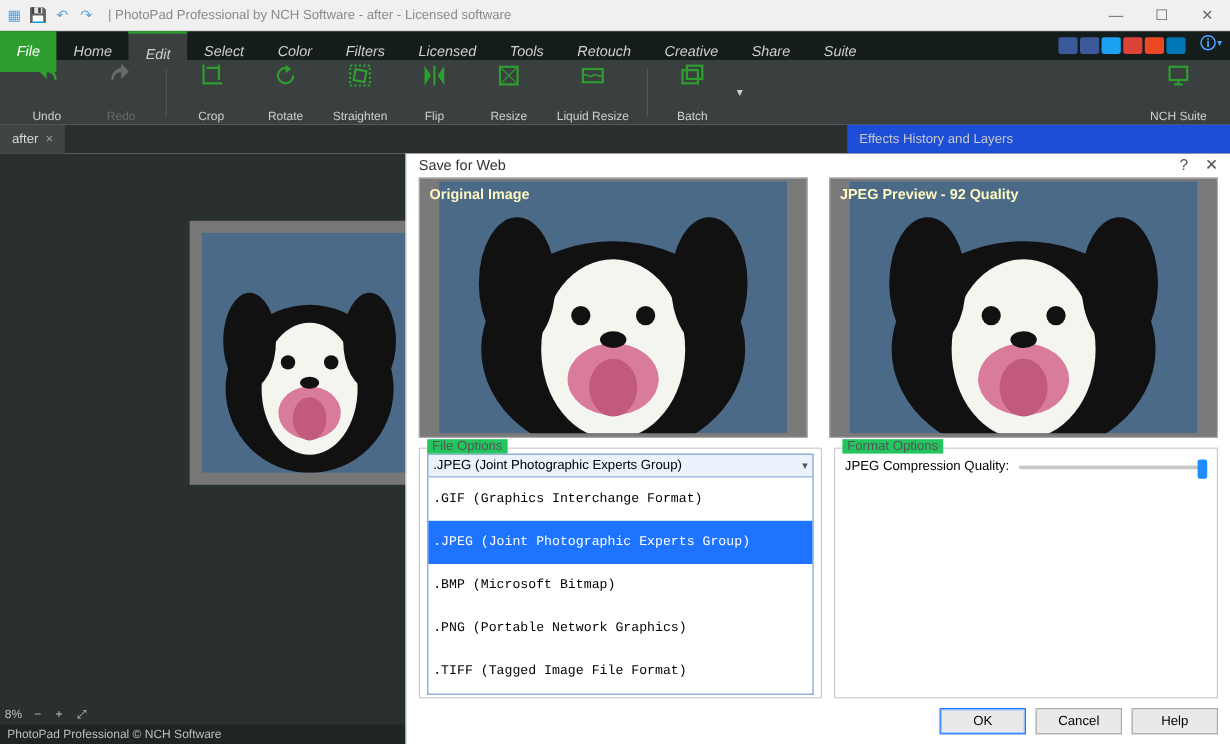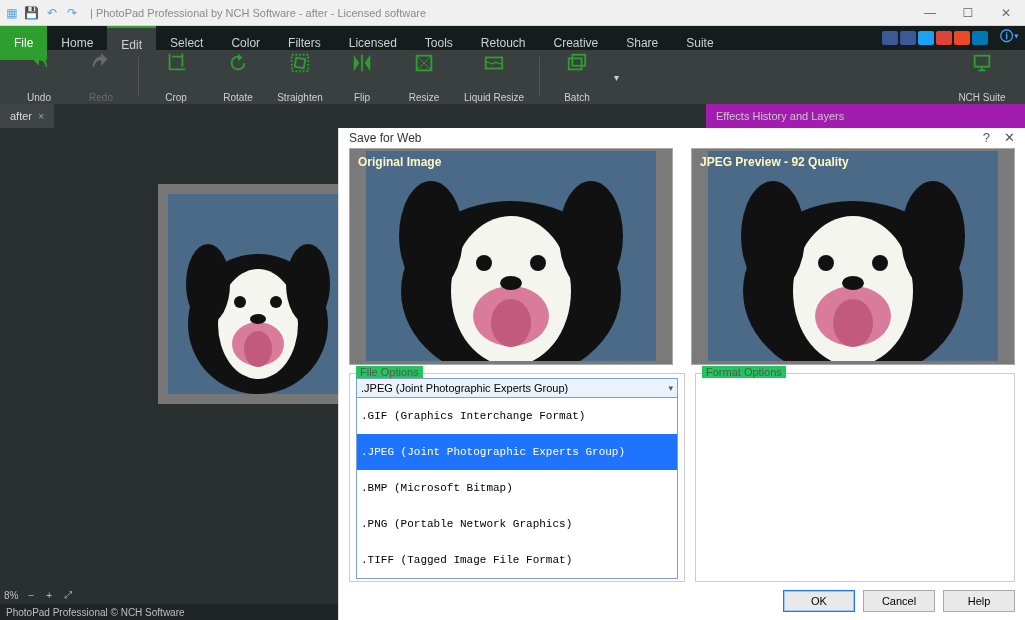--- a/index.html
+++ b/index.html
@@ -8,42 +8,42 @@
 
 .titlebar { height: 26px; background: #f0f0f0; display: flex; align-items: center; font-size: 11px; color: #8a8a8a; border-bottom: 1px solid #d8d8d8; }
 .titlebar .qat { display: flex; align-items: center; gap: 4px; padding: 0 4px; }
 .titlebar .qat span { width: 16px; height: 16px; display: inline-flex; align-items: center; justify-content: center; color: #5aa2d8; font-size: 12px; }
 .titlebar .app-title { margin-left: 6px; }
 .titlebar .win-controls { margin-left: auto; display: flex; }
 .titlebar .win-controls div { width: 38px; height: 26px; display: flex; align-items: center; justify-content: center; color: #666; font-size: 12px; }
 
 
 .menubar { height: 24px; background: #151c1c; display: flex; align-items: stretch; font-size: 12px; color: #d0d0d0; }
-.menubar .tab { padding: 17px 14px; display: flex; align-items: center; cursor: pointer; }
+.menubar .tab { padding: 17px 14px; display: flex; align-items: center; cursor: pointer; font-style: italic; }
 .menubar .tab.file { background: #2e9e2e; color: #fff; }
 .menubar .tab.active { background: #3a3f3f; border-top: 2px solid #2e9e2e; }
 .menubar .social { margin-left: auto; display: flex; align-items: center; gap: 2px; padding: 0 6px; }
 .menubar .social span { width: 16px; height: 14px; display: inline-block; border-radius: 2px; }
 .sc-like{background:#3b5998}.sc-fb{background:#3b5998}.sc-tw{background:#1da1f2}.sc-gp{background:#db4437}.sc-su{background:#eb4924}.sc-li{background:#0077b5}
 .menubar .help { color:#4aa3ff; padding:0 6px; display:flex; align-items:center; font-size:14px;}
 
 
 .ribbon { height: 54px; background: #3a3f3f; display: flex; align-items: center; padding: 0 8px; gap: 0; }
 .ribbon .btn { width: 62px; display: flex; flex-direction: column; align-items: center; justify-content: center; gap: 18px; color: #d0d0d0; font-size: 10px; cursor: pointer; }
 .ribbon .btn svg { width: 22px; height: 22px; }
 .ribbon .btn.disabled { color: #6a6a6a; }
 .ribbon .sep { width: 1px; height: 40px; background: #555; margin: 0 6px; }
 .ribbon .chev { color: #d0d0d0; font-size: 10px; padding: 0 6px; align-self: center; }
 .ribbon .spacer { flex: 1; }
 
 
 .doctabs { height: 24px; background: #2a2f2f; display: flex; align-items: stretch; font-size: 11px; }
 .doctabs .doc { background: #3f4444; color: #d8d8d8; padding: 0 10px; display: flex; align-items: center; gap: 6px; }
 .doctabs .doc .x { color: #9e9e9e; cursor: pointer; }
-.doctabs .panel-label { margin-left: auto; width: 320px; background: #a21caf; color: #c9c9c9; display: flex; align-items: center; padding: 0 10px; border-left: 1px solid #2a2f2f; }
+.doctabs .panel-label { margin-left: auto; width: 320px; background: #1d4ed8; color: #c9c9c9; display: flex; align-items: center; padding: 0 10px; border-left: 1px solid #2a2f2f; }
 
 
 .workarea { position: absolute; top: 128px; left: 0; right: 0; bottom: 0; background: #2a2f2f; }
 .canvas-bg { position: absolute; top: 56px; left: 158px; width: 200px; height: 220px; background:#777; display:flex; align-items:center; justify-content:center; }
 .canvas-bg .dog { width: 180px; height: 200px; }
 
 
 .zoombar { position: absolute; left: 0; bottom: 16px; height: 18px; width: 200px; background: #2a2f2f; color: #bfbfbf; font-size: 10px; display: flex; align-items: center; gap: 8px; padding-left: 4px; }
 .zoombar .glyph { cursor: pointer; padding: 0 2px; }
 
@@ -292,20 +292,26 @@
       <div class="drop-list">
         <div class="item">.GIF (Graphics Interchange Format)</div>
         <div class="item sel">.JPEG (Joint Photographic Experts Group)</div>
         <div class="item">.BMP (Microsoft Bitmap)</div>
         <div class="item">.PNG (Portable Network Graphics)</div>
         <div class="item">.TIFF (Tagged Image File Format)</div>
       </div>
     </div>
     <div class="fmt-opts">
       <span class="legend">Format Options</span>
+      <div class="row">
+        <span>JPEG Compression Quality:</span>
+        <div class="slider-track">
+          <div class="slider-thumb"></div>
+        </div>
+      </div>
     </div>
   </div>
 
   <div class="dlg-buttons">
     <button class="primary">OK</button>
     <button>Cancel</button>
     <button>Help</button>
   </div>
 </div>
 

